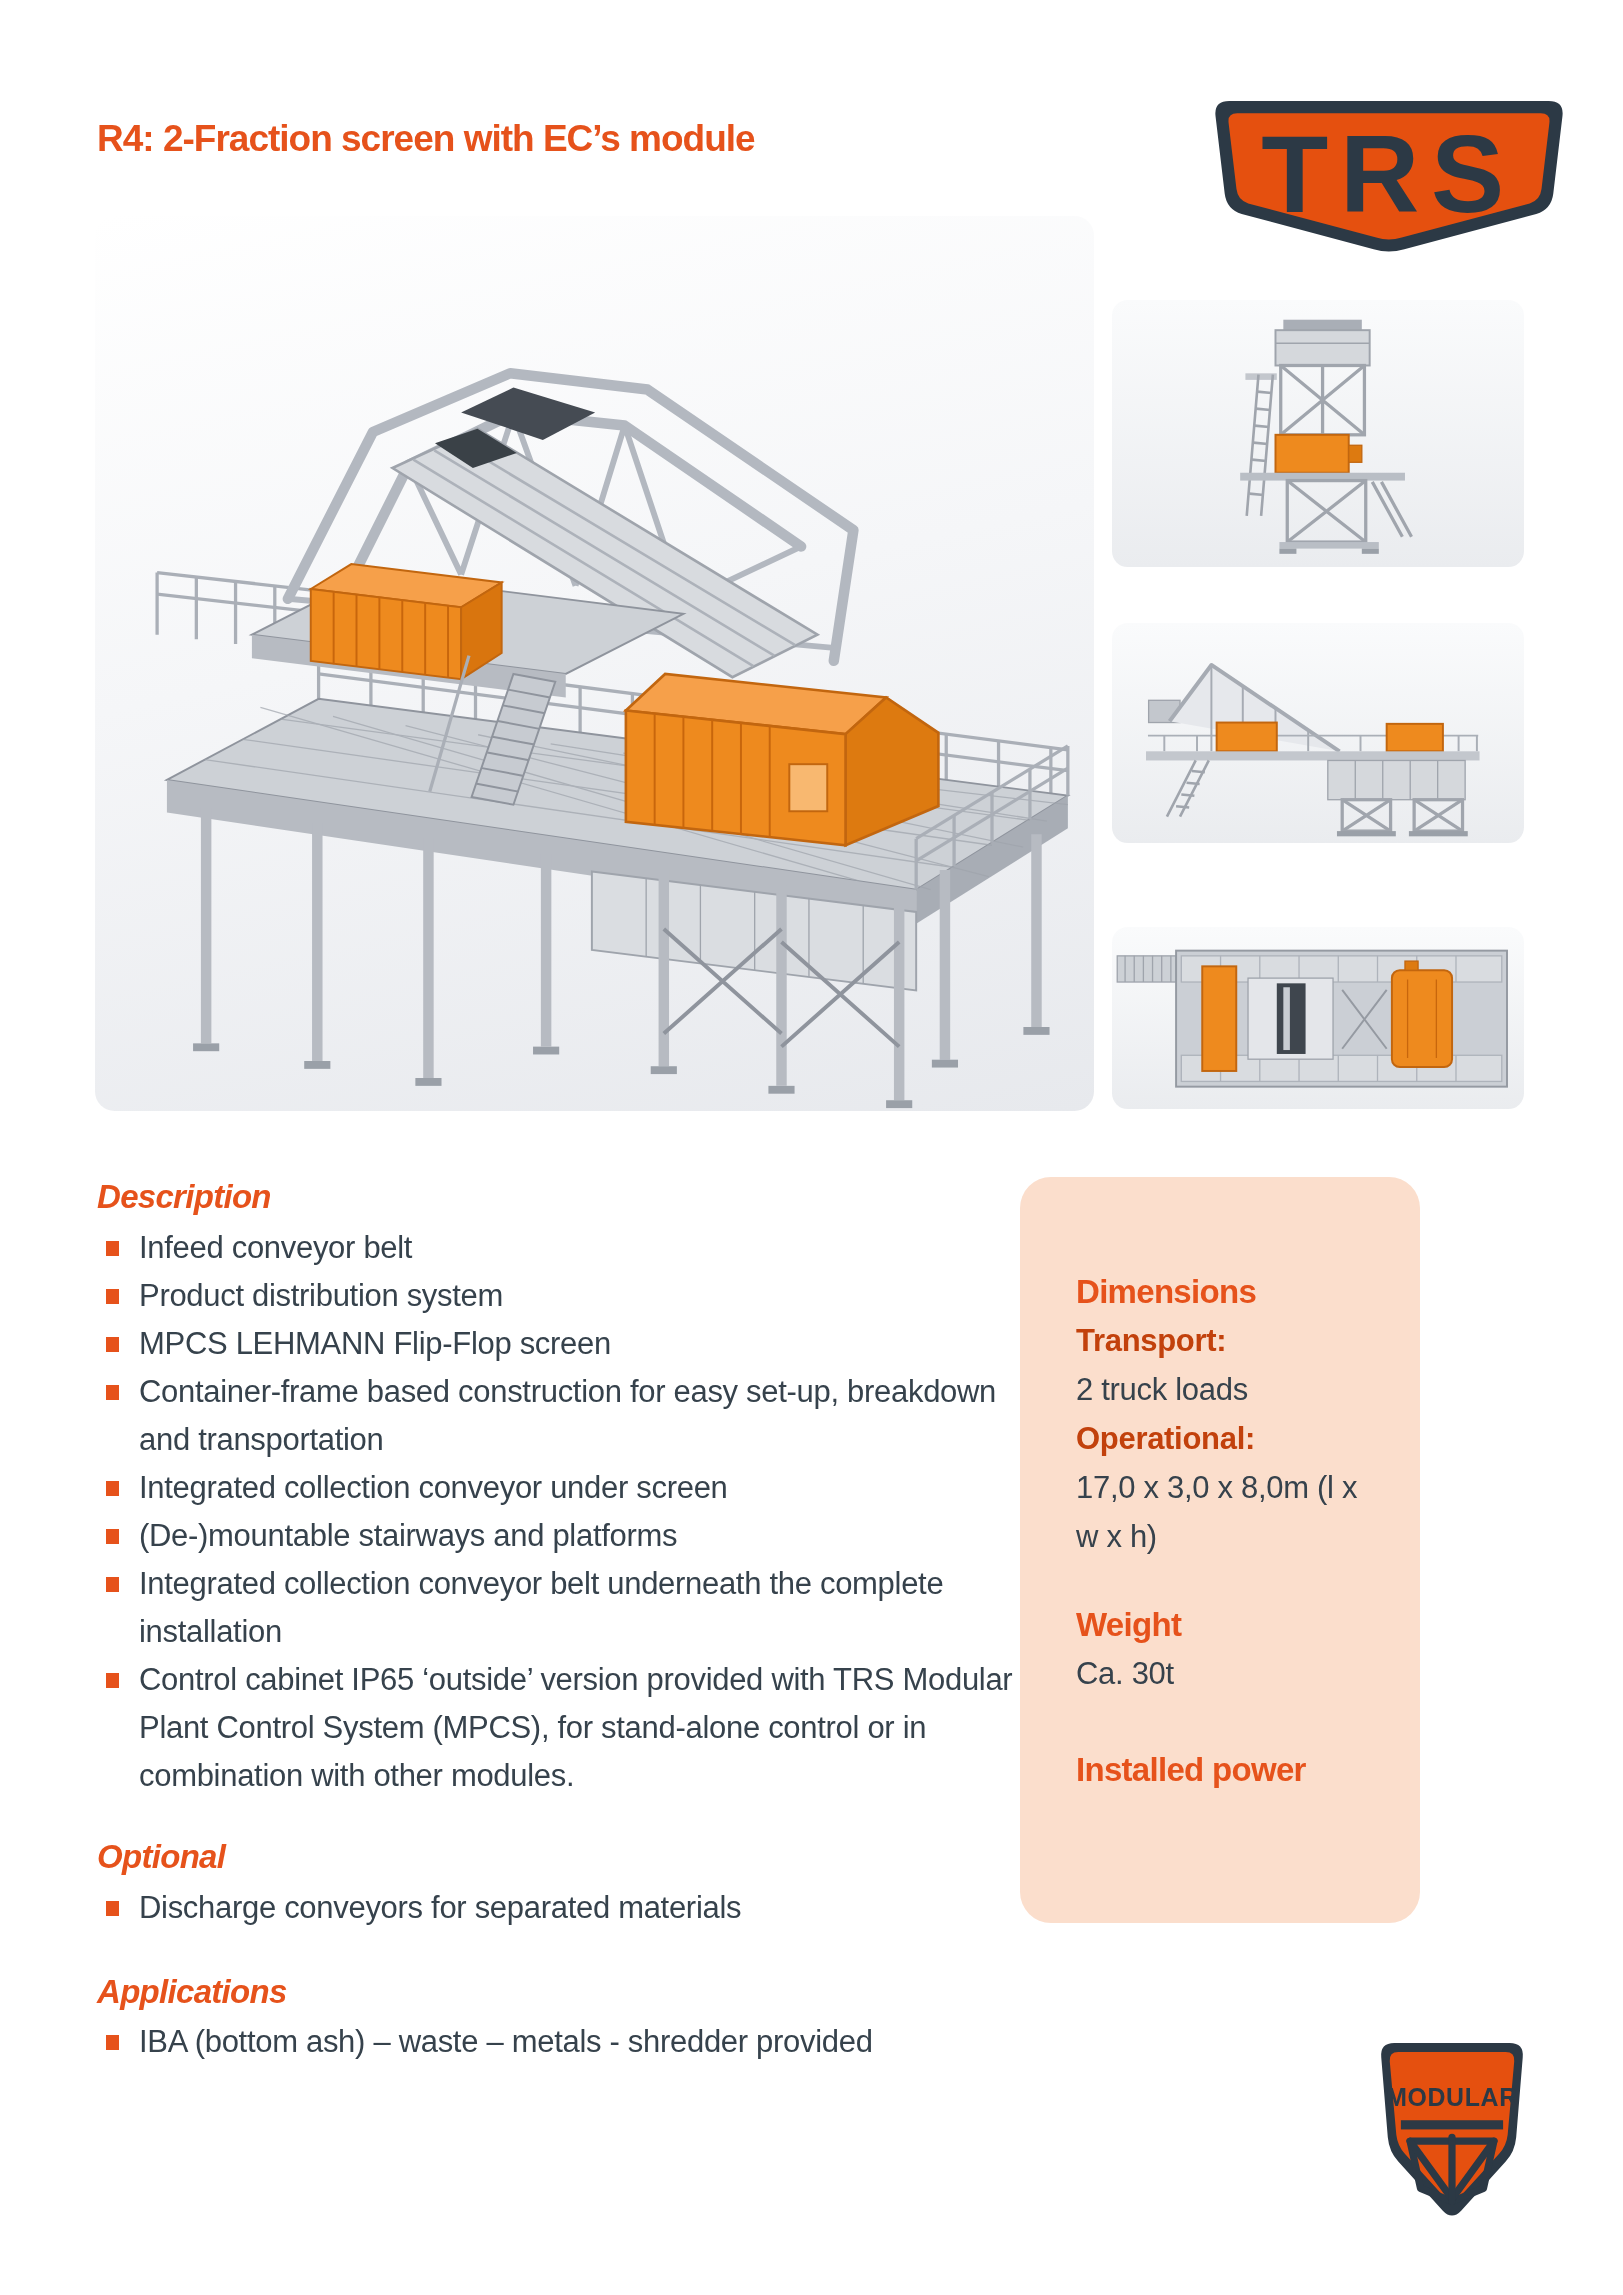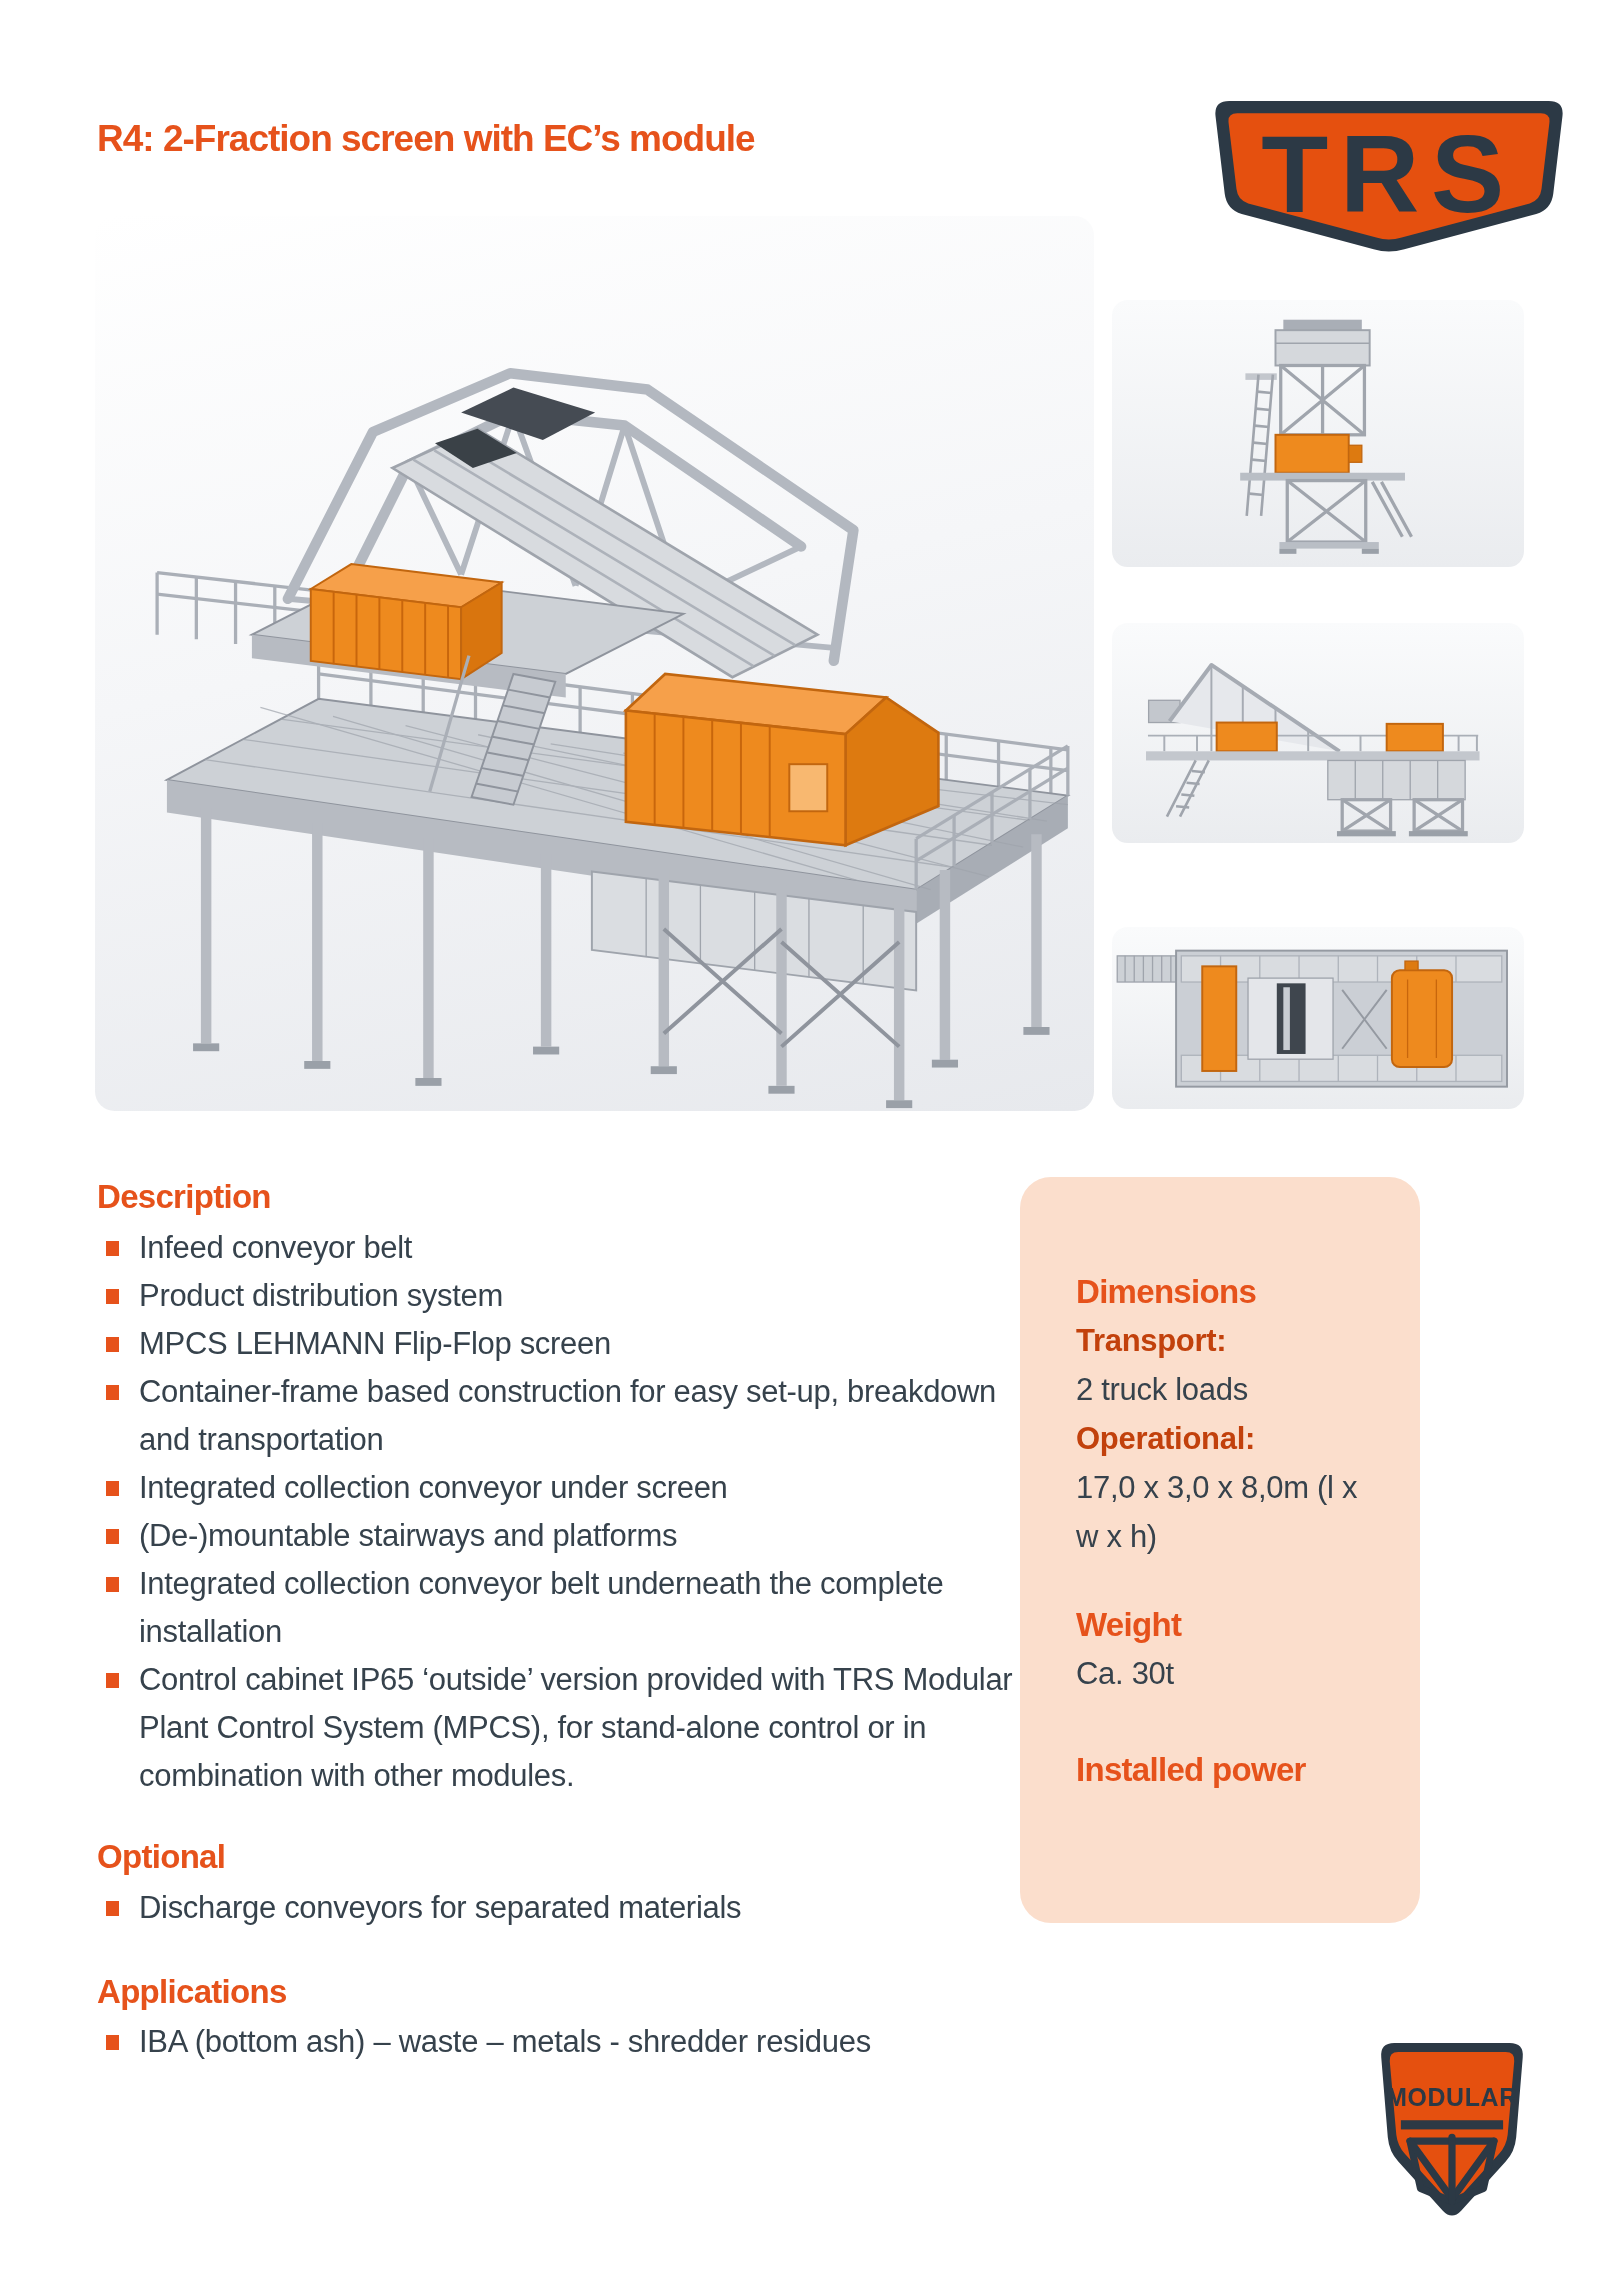--- a/index.html
+++ b/index.html
@@ -9,21 +9,21 @@
     color:#36424C;overflow:hidden;
   }
   .abs{position:absolute;}
 
   
   .page-title{
     left:97px;top:118px;font-size:37px;font-weight:bold;color:#E6521B;
     letter-spacing:-1px;
   }
   .h-orange{
-    font-size:33px;font-weight:bold;color:#E6521B;letter-spacing:-0.7px;margin:0;
+    font-size:33px;font-weight:bold;color:#E6521B;letter-spacing:-0.7px;margin:0;font-style:italic;
   }
   .content{left:97px;top:1178px;width:931px;}
   ul.bullets{list-style:none;margin:7.8px 0 0 0;padding:0;}
   ul.bullets li{
     position:relative;padding-left:42px;font-size:31px;line-height:48px;
     letter-spacing:-0.3px;color:#36424C;
   }
   ul.bullets li::before{
     content:"";position:absolute;left:9.2px;top:17px;width:13px;height:15px;
     background:#E6521B;
@@ -279,21 +279,21 @@
     <li>Control cabinet IP65 ‘outside’ version provided with TRS Modular Plant Control System (MPCS), for stand-alone control or in combination with other modules.</li>
   </ul>
 
   <h2 class="h-orange sect-gap">Optional</h2>
   <ul class="bullets">
     <li>Discharge conveyors for separated materials</li>
   </ul>
 
   <h2 class="h-orange sect-gap2">Applications</h2>
   <ul class="bullets">
-    <li>IBA (bottom ash) – waste – metals - shredder residues</li>
+    <li>IBA (bottom ash) – waste – metals - shredder provided</li>
   </ul>
 </div>
 
 <div class="abs spec-card">
   <div class="spec-heading">Dimensions</div>
   <div class="spec-label">Transport:</div>
   <div class="spec-value gap75">2 truck loads</div>
   <div class="spec-label">Operational:</div>
   <div class="spec-value gap60">17,0 x 3,0 x 8,0m (l x w x h)</div>
   <div class="spec-heading">Weight</div>

